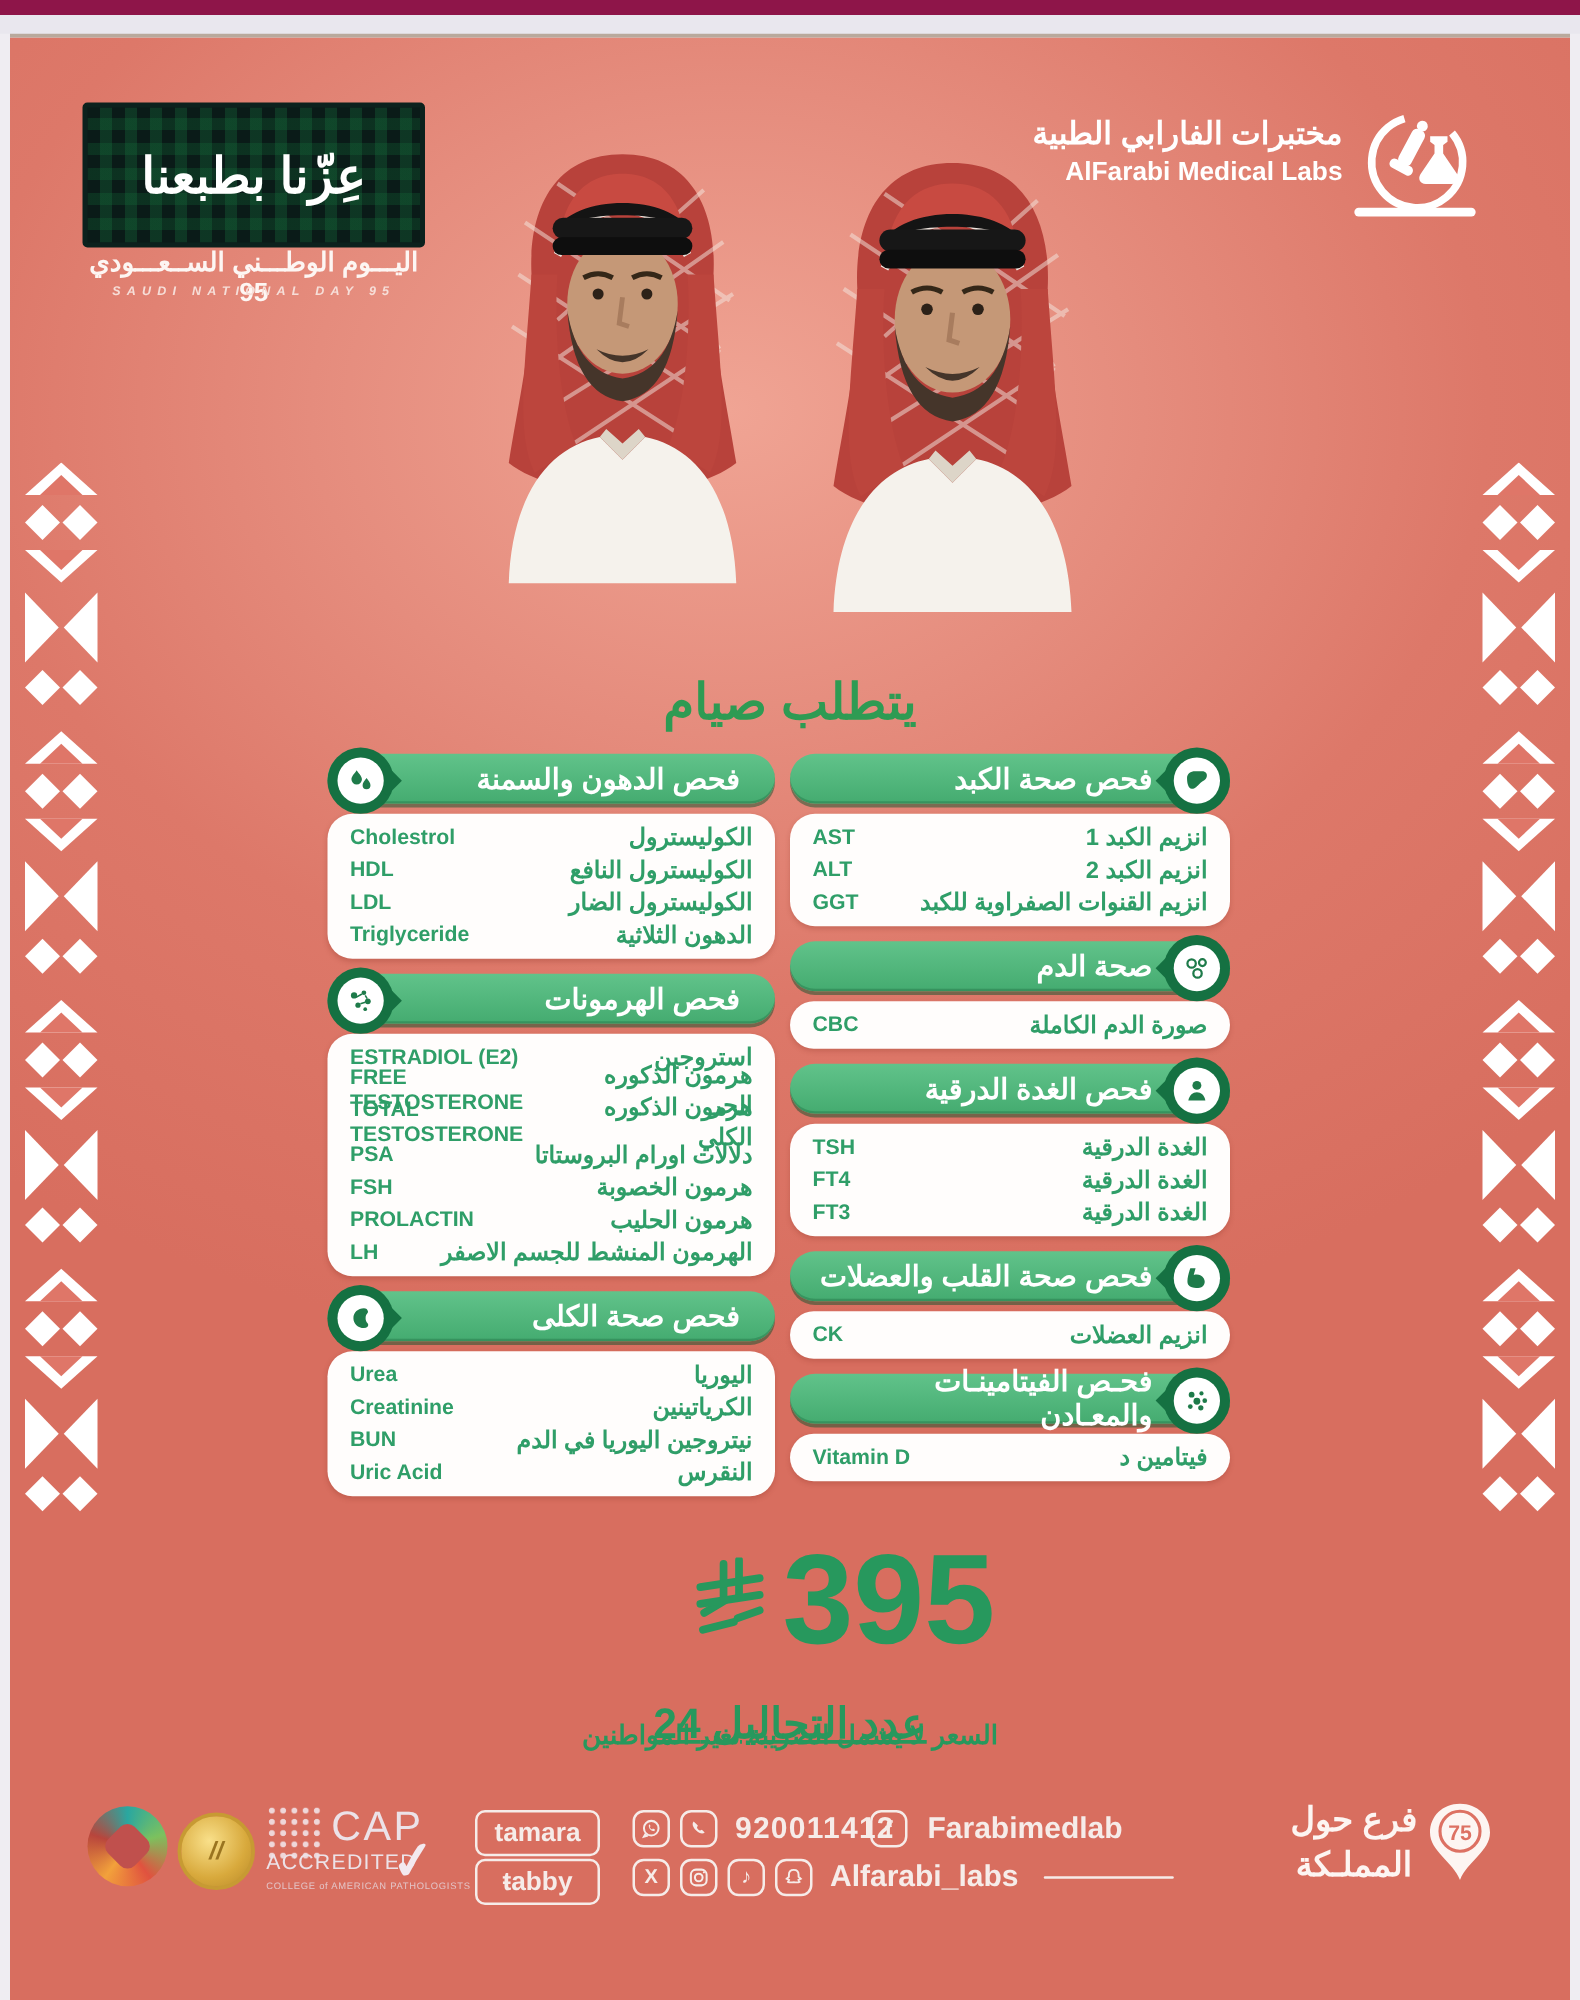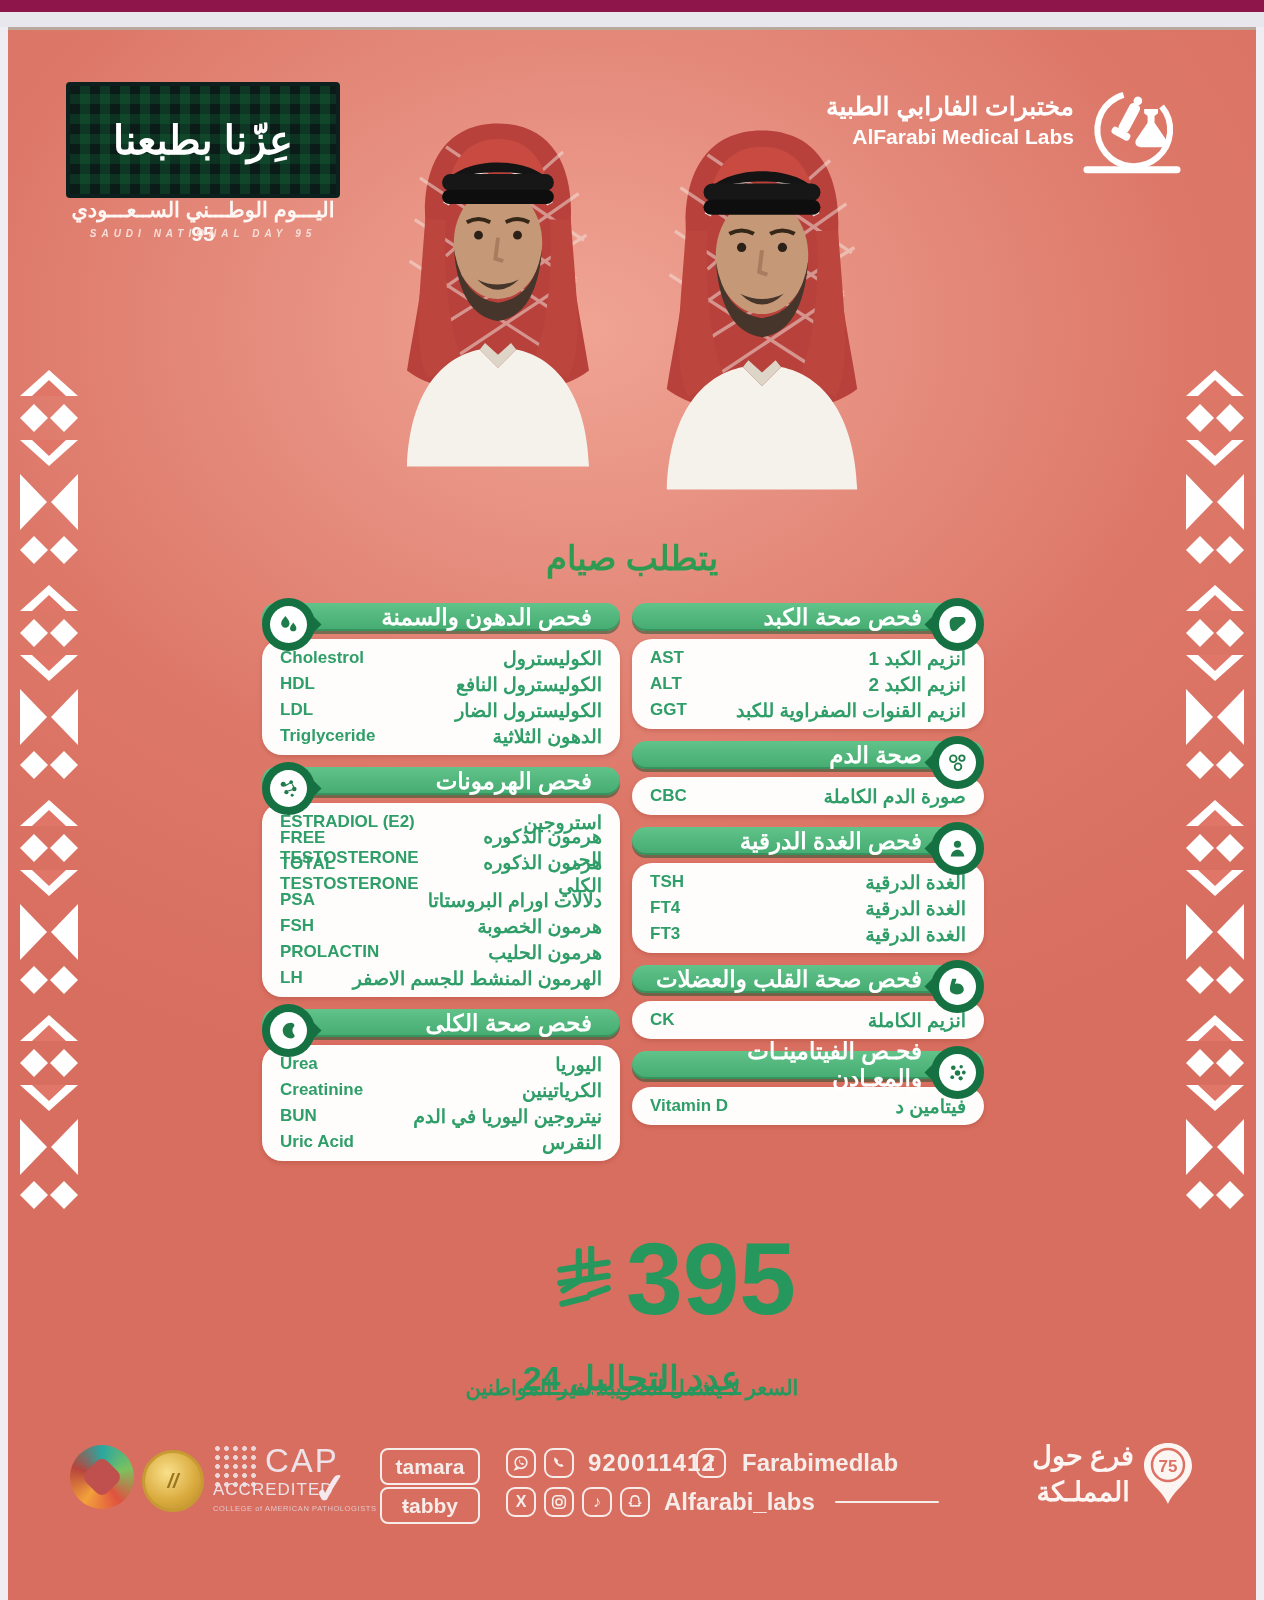--- a/index.html
+++ b/index.html
@@ -21,27 +21,27 @@
   #nd-line-ar{left:58px;top:168px;width:274px;text-align:center;color:#fdf6f3;font-size:21px;font-weight:700;}
   #nd-line-en{left:58px;top:198px;width:274px;text-align:center;color:#f6ded8;font-size:10px;font-weight:700;letter-spacing:5px;font-style:italic;}
   #lab-text{right:182px;top:62px;width:340px;text-align:right;color:#fff;}
   #lab-text .ar{font-size:25px;font-weight:700;}
   #lab-text .en{font-size:21px;font-weight:700;margin-top:4px;}
   #lab-logo{right:72px;top:50px;width:104px;height:110px;}
   
   #men{left:322px;top:56px;width:600px;height:420px;}
   
   #hero-title{left:0;top:405px;width:1248px;text-align:center;color:#2e9b53;font-size:68px;font-weight:700;z-index:5;}
-  #hero-sub{left:0;top:508px;width:1248px;text-align:center;color:#2e9b53;font-size:34px;font-weight:700;z-index:5;}
+  #hero-sub{left:0;top:508px;width:1248px;text-align:center;color:#2e9b53;font-size:40px;font-weight:700;z-index:5;}
   
   .col{position:absolute;top:573px;}
   #col-left{left:254px;width:358px;}
   #col-right{left:624px;width:352px;}
   .sec{margin-bottom:12px;}
-  .sec-head{position:relative;height:28px;}
+  .sec-head{position:relative;height:40px;}
   .sec-pill{position:absolute;inset:0;border-radius:22px;
     background:linear-gradient(180deg,#61c38a,#44ab70);
     box-shadow:0 3px 0 rgba(17,82,46,.5), inset 0 -2px 0 rgba(17,82,46,.28);
     display:flex;align-items:center;}
   .sec-title{color:#fff;font-weight:700;font-size:23px;width:100%;direction:rtl;}
   .badge-left .sec-title{text-align:right;padding-right:28px;padding-left:58px;}
   .badge-right .sec-title{text-align:right;padding-right:62px;padding-left:20px;}
   .sec-badge{position:absolute;top:-5px;width:53px;height:53px;border-radius:50%;background:#157142;
     display:flex;align-items:center;justify-content:center;z-index:2;}
   .badge-left .sec-badge{left:0;}
@@ -392,21 +392,21 @@
             <div class="sec-badge">
               <div class="badge-inner">
                 <svg viewBox="0 0 20 20" fill="#1e7b4a">
                   <path d="M5 2.5h4L7.6 7.6c3-1 6.2 0 7.7 2.6 1.2 2.1.8 4.6-1 6.1-2.1 1.7-8.2 2.1-10.7-1C1.8 13 3.4 7 5 2.5z"></path>
                 </svg>
               </div>
             </div>
           </div>
           <div class="sec-card">
             <div class="trow">
-              <span class="t-ar">انزيم الكاملة</span>
+              <span class="t-ar">انزيم العضلات</span>
               <span class="t-en">CK</span>
             </div>
           </div>
         </div>
         <div class="sec">
           <div class="sec-head badge-right">
             <div class="sec-pill">
               <span class="sec-title">فحـص الفيتامينـات والمعـادن</span>
             </div>
             <div class="sec-badge">

